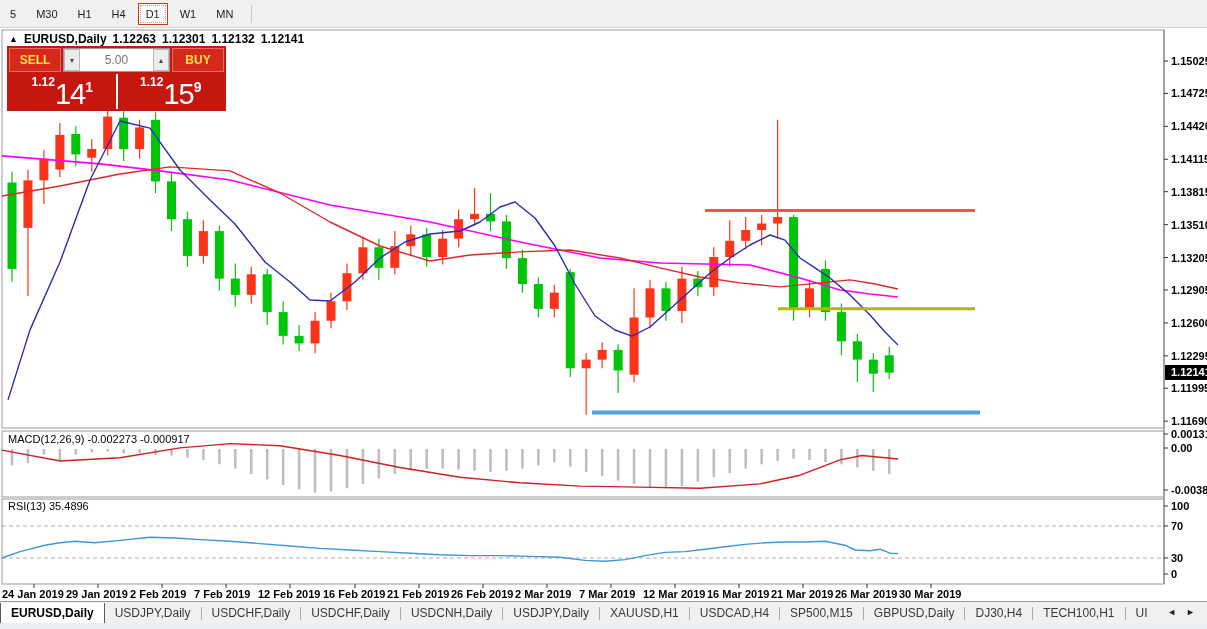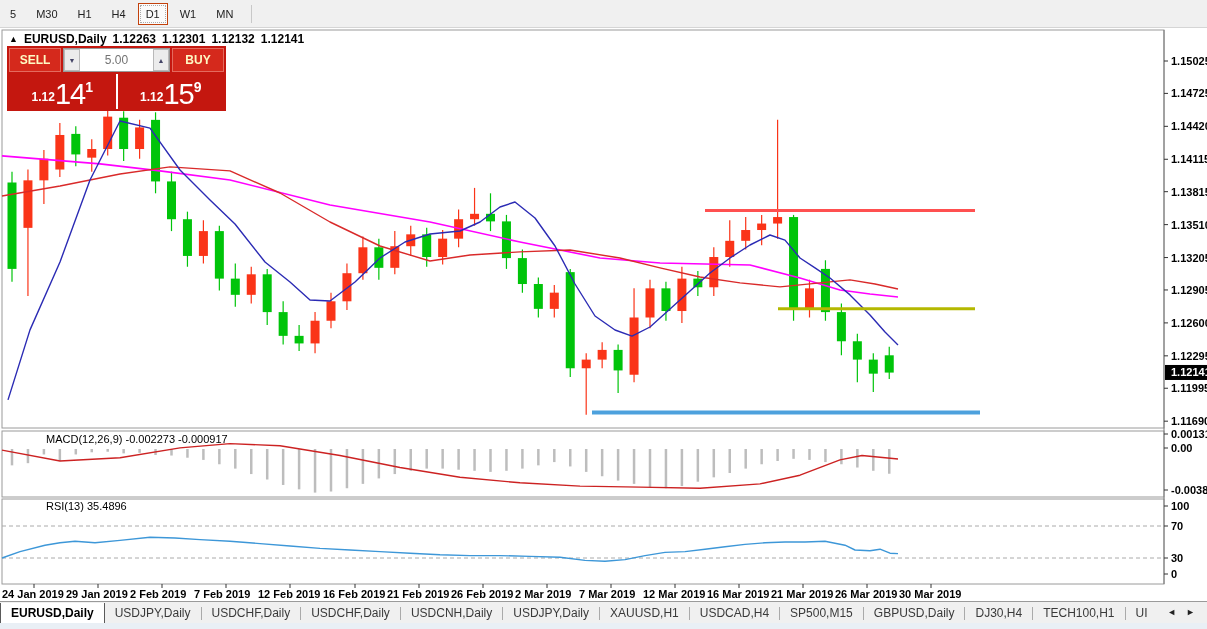--- a/index.html
+++ b/index.html
@@ -17,36 +17,36 @@
 
   
   .chart-header { position:absolute; left:9px; top:32px; z-index:6; font-size:12px;
     font-weight:700; color:#000; display:flex; gap:6px; align-items:center; }
   .tri { font-size:9px; }
 
   
   .quote-panel { position:absolute; left:7px; top:46px; width:219px; height:65px;
     background:#c4170f; z-index:7; padding:2px; }
   .qp-row1 { display:flex; height:24px; gap:2px; }
-  .qp-btn { width:52px; background:#d5291c; color:#fef9c3; font-size:12px; font-weight:700;
+  .qp-btn { width:52px; background:#d5291c; color:#fde047; font-size:12px; font-weight:700;
     display:flex; align-items:center; justify-content:center; border:1px solid #e46a5e; cursor:pointer; }
   .vol-box { flex:1; background:#fff; border:1px solid #999; display:flex; align-items:stretch; }
   .vol-arrow { width:16px; background:#ececec; border:1px solid #b9b9b9; font-size:7px; color:#446;
     display:flex; align-items:center; justify-content:center; cursor:pointer; }
   .vol-val { flex:1; display:flex; align-items:center; justify-content:center; font-size:12px; color:#737373; }
   .qp-row2 { display:flex; height:35px; margin-top:2px; }
   .price-box { flex:1; background:#c4170f; color:#fff; display:flex; align-items:flex-end;
     justify-content:center; padding-bottom:2px; cursor:pointer; }
   .price-box.left { border-right:2px solid #ffffff; }
-  .pb-small { font-size:12px; font-weight:700; margin-bottom:3px; }
+  .pb-small { font-size:12px; font-weight:700; margin-bottom:18px; }
   .pb-big { font-size:29px; font-weight:400; line-height:26px; letter-spacing:-1px; }
   .pb-sup { font-size:14px; font-weight:700; margin-bottom:12px; }
 
   
-  .pane-label { position:absolute; z-index:4; font-size:11px; color:#000; left:8px;margin-left:38px; }
+  .pane-label { position:absolute; z-index:4; font-size:11px; color:#000; left:8px; }
 
   
   #chart { position:absolute; left:0; top:0; z-index:1; }
 
   
   .tabbar { position:absolute; left:0; top:601px; width:1207px; height:28px;
     background:#f0f0f0; border-top:1px solid #9a9a9a; display:flex; align-items:flex-start;
     z-index:5; font-size:12px; color:#3a3a3a; }
   .tab { padding:3px 10px 4px 10px; margin-top:1px; white-space:nowrap; cursor:pointer; }
   .tab.active { background:#fff; border:1px solid #5a5a5a; border-top:none; font-weight:700; color:#000; }

